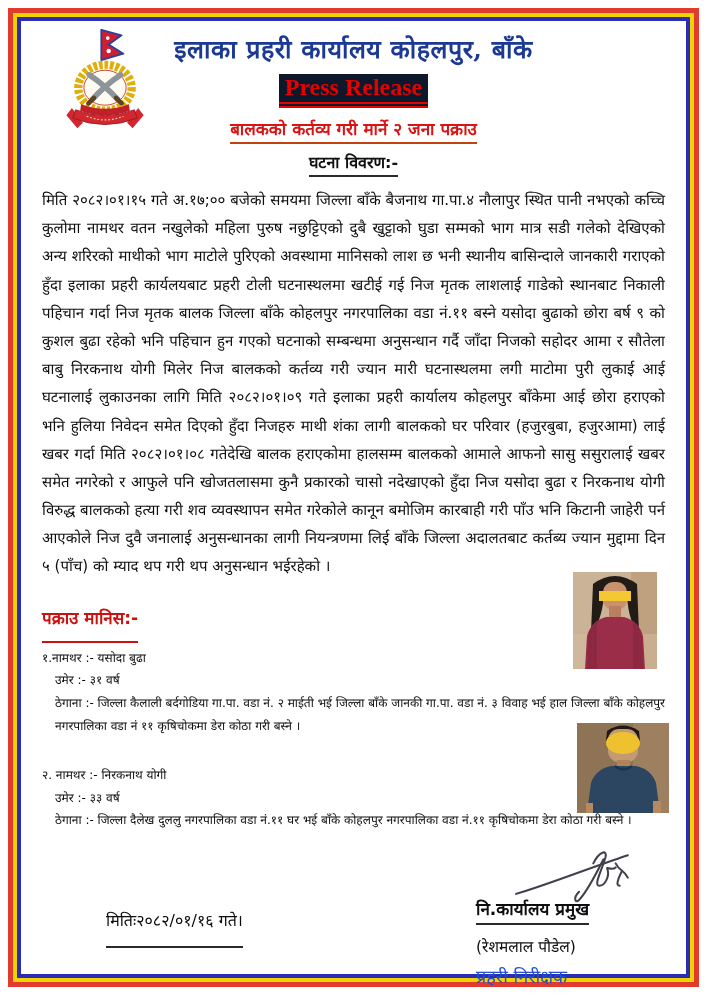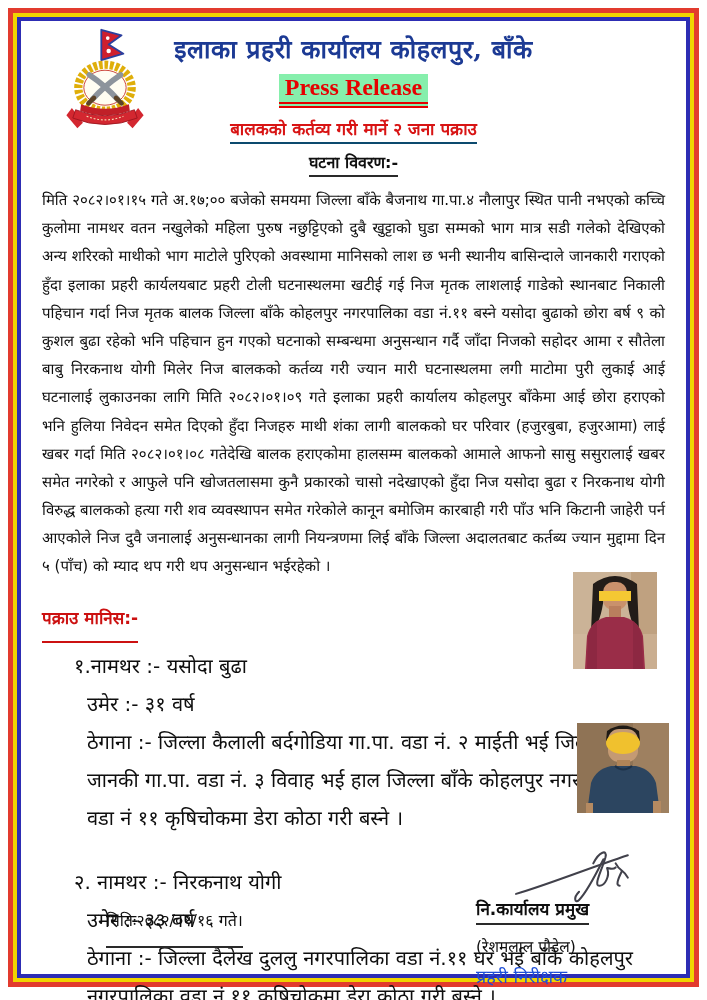--- a/index.html
+++ b/index.html
@@ -14,45 +14,45 @@
   .content { position:absolute; inset:0; color:#141414; }
 
   .logo { position:absolute; left:38px; top:6px; width:92px; height:104px; }
 
   .office-title {
     text-align:center; margin:10px 40px 0; font-size:25px; font-weight:bold;
     color:#1c3a94; font-family:"DejaVu Serif","Liberation Serif",serif; letter-spacing:.5px;
   }
   .press-release-row { text-align:center; margin-top:9px; }
   .press-release-label {
-    display:inline-block; background:#86efac; color:#e60000; font-weight:bold;
+    display:inline-block; background:#0f172a; color:#e60000; font-weight:bold;
     font-size:24px; font-family:"Liberation Serif","DejaVu Serif",serif;
     padding:0 6px 1px; border-bottom:6px double #e60000;
   }
   .subject-row { text-align:center; margin-top:9px; }
   .subject {
     display:inline-block; color:#d81414; font-weight:bold; font-size:17px;
-    padding-bottom:2px; border-bottom:2px solid #0c4a6e;
+    padding-bottom:2px; border-bottom:2px solid #c2410c;
   }
   .incident-row { text-align:center; margin-top:7px; }
   .incident-heading {
     display:inline-block; font-weight:bold; font-size:16px; color:#101010;
     padding-bottom:2px; border-bottom:2.5px solid #2a2a2a;
   }
 
   .body-para {
     margin:9px 21px 0; text-align:justify; font-size:15px; line-height:1.88; color:#0e0e0e;
   }
 
   .arrested { margin:4px 21px 0; position:static; }
   .arrest-heading {
     display:inline-block; color:#cc1111; font-weight:bold; font-size:17px;
     border-bottom:2px solid #cc1111; padding-bottom:12px; margin:21px 0 4px;
   }
-  .person-line { font-size:20px; line-height:1.9; color:#0e0e0e;margin-left:32px; }
+  .person-line { font-size:12px; line-height:1.9; color:#0e0e0e; }
   .indent { padding-left:13px; }
   .person2-gap { margin-top:26px; }
 
   .photo1 { position:absolute; left:552px; top:551px; width:84px; height:97px; }
   .photo2 { position:absolute; left:556px; top:702px; width:92px; height:90px; }
   .photo1 svg, .photo2 svg { width:100%; height:100%; display:block; }
 
   .signature { position:absolute; right:50px; top:820px; width:122px; height:66px; }
   .sig-block { position:absolute; right:30px; top:876px; width:180px; }
   .sig-title {

